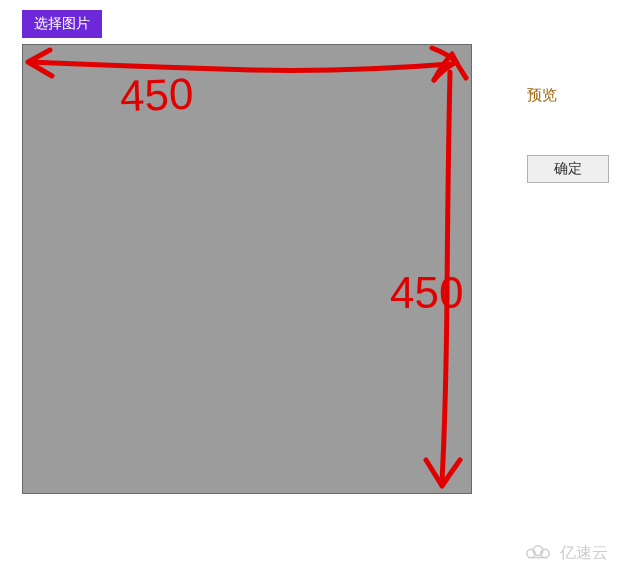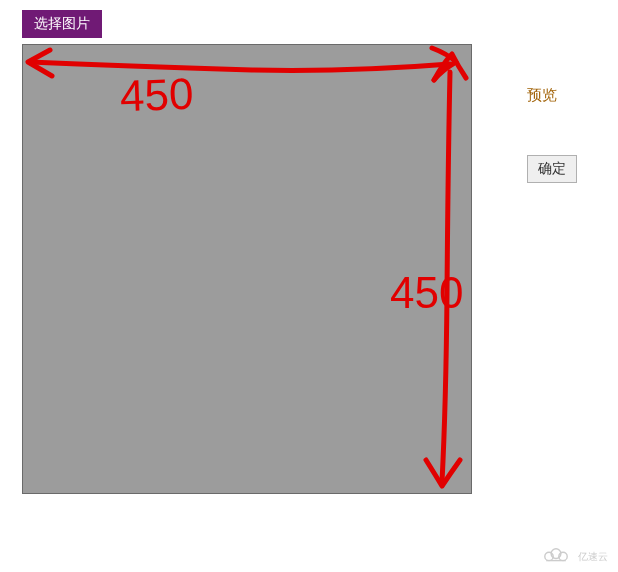--- a/index.html
+++ b/index.html
@@ -13,21 +13,21 @@
       background: #ffffff;
       width: 618px;
       height: 572px;
       position: relative;
       overflow: hidden;
     }
     .select-btn {
       position: absolute;
       top: 10px;
       left: 22px;
-      background: #701a75;
+      background: #6d28d9;
       color: #ffffff;
       border: none;
       padding: 5px 12px;
       font-size: 14px;
       cursor: pointer;
       font-family: inherit;
     }
     .image-area {
       position: absolute;
       top: 44px;
@@ -43,21 +43,21 @@
       left: 527px;
       color: #a16207;
       font-size: 15px;
     }
     .confirm-btn {
       position: absolute;
       top: 155px;
       left: 527px;
       background: #efefef;
       border: 1px solid #b0b0b0;
-      padding: 4px 10px;
+      padding: 4px 26px;
       font-size: 14px;
       cursor: pointer;
       font-family: inherit;
       color: #333;
     }
     .annotation-svg {
       position: absolute;
       top: 44px;
       left: 22px;
       width: 450px;
@@ -83,24 +83,24 @@
       font-size: 44px;
       font-family: "Comic Sans MS", cursive, sans-serif;
       font-weight: normal;
       pointer-events: none;
     }
     .watermark {
       position: absolute;
       bottom: 8px;
       right: 10px;
       display: flex;
-      align-items: flex-end;
+      align-items: flex-start;
       gap: 8px;
       color: #cccccc;
-      font-size: 10px;
+      font-size: 16px;
     }
     .watermark svg {
       width: 28px;
       height: 18px;
     }
   </style>
 </head>
 <body>
 
 <button class="select-btn">选择图片</button>

